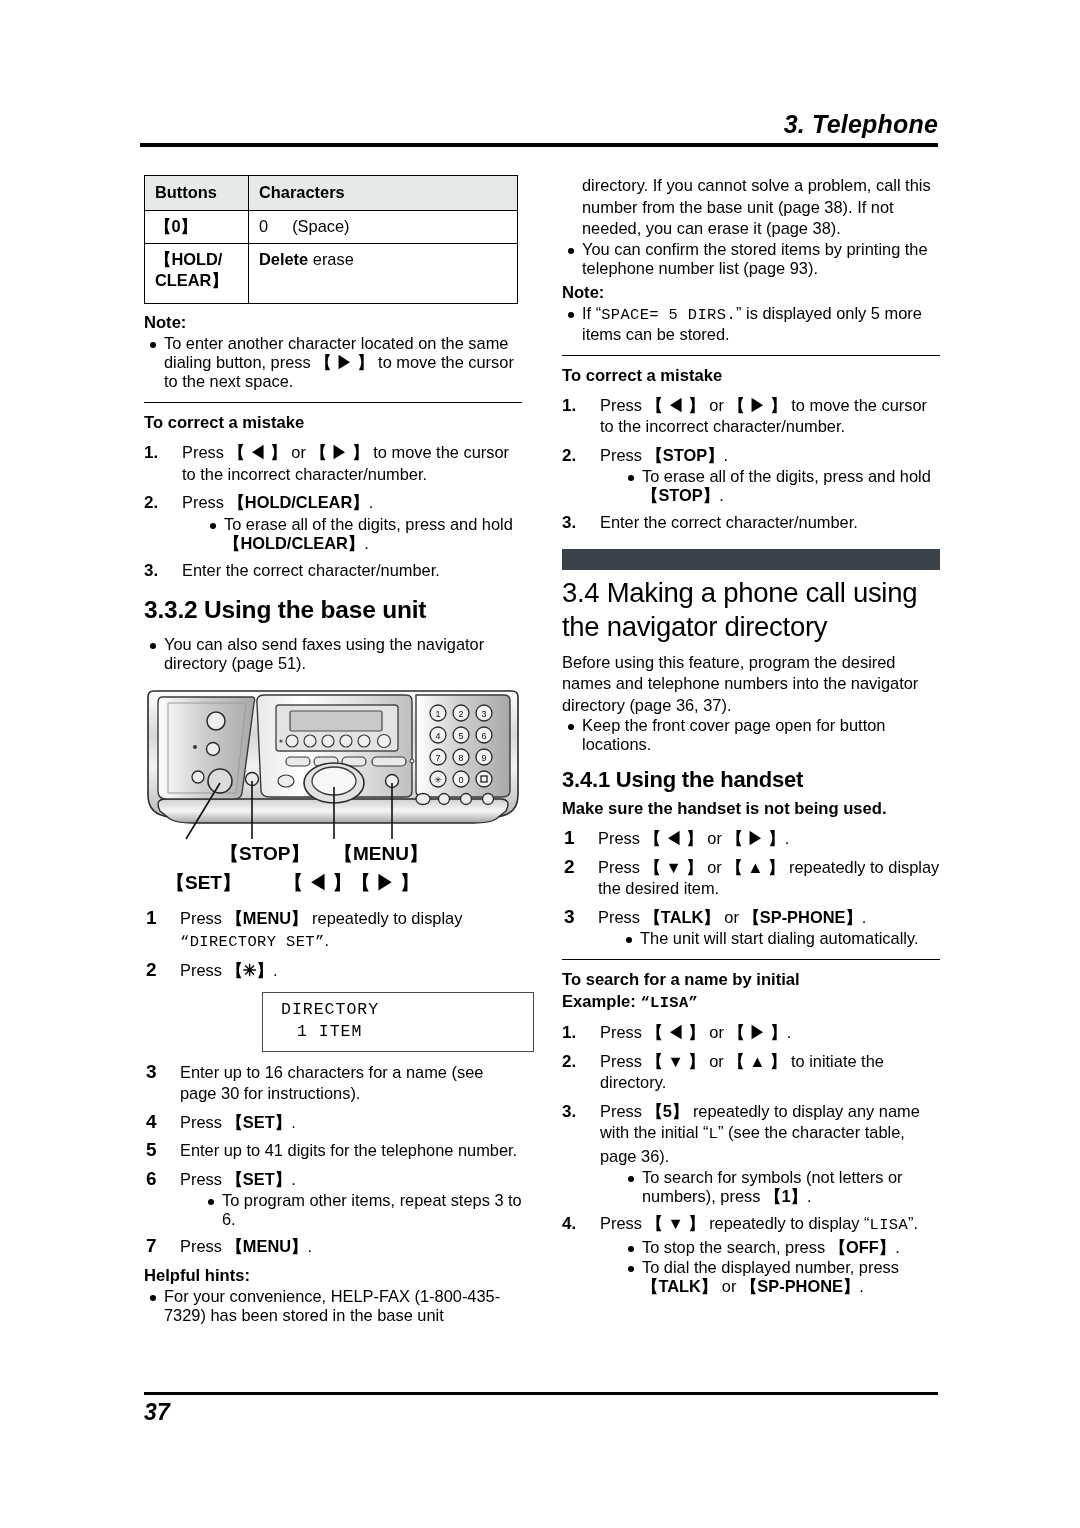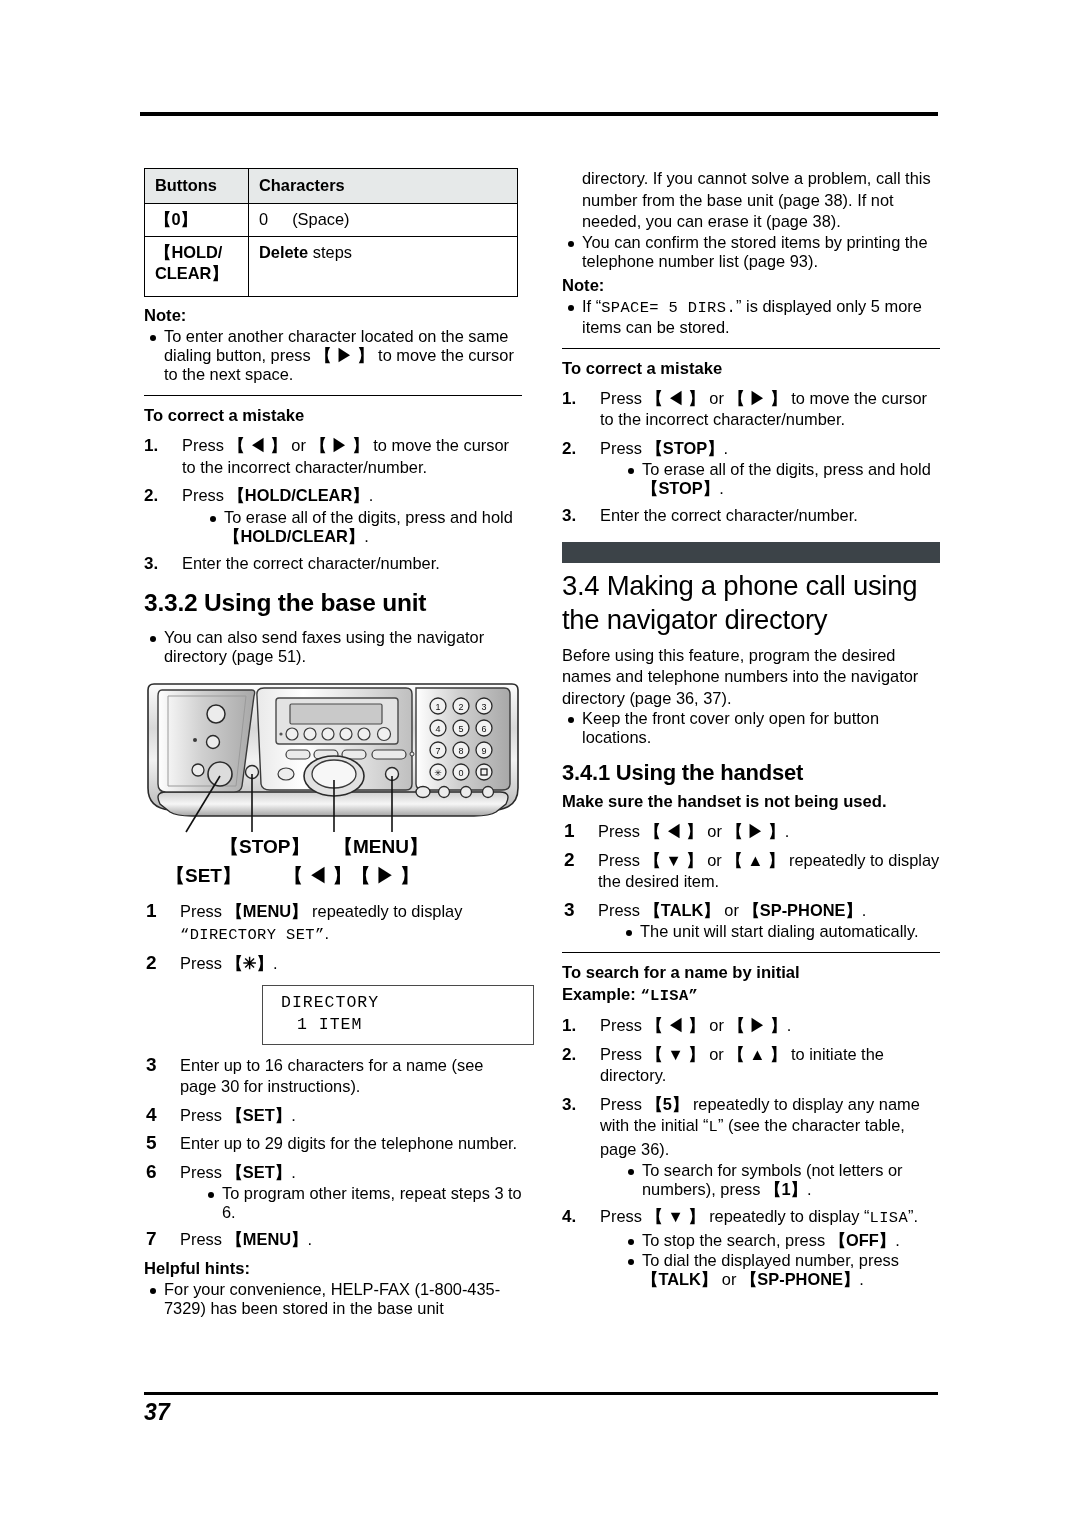--- a/index.html
+++ b/index.html
@@ -35,21 +35,21 @@
     padding-bottom: 6px;
   }
   .header-rule {
     border-bottom: 4px solid #000;
     width: 100%;
   }
 
   
   .col {
     position: absolute;
-    top: 168px;
+    top: 175px;
     width: 378px;
   }
   .col-left  { left: 144px; }
   .col-right { left: 562px; }
 
   .body-text {
     font-size: 16.4px;
     line-height: 21.5px;
   }
 
@@ -235,40 +235,41 @@
   .c-menu { left: 190px; top: 0px; }
   .c-set  { left: 22px; top: 29px; }
   .c-arrows { left: 140px; top: 29px; }
 </style>
 </head>
 <body>
 
 <div class="page">
 
   <div class="header">
+    <div class="header-title">3. Telephone</div>
     <div class="header-rule"></div>
   </div>
 
   <div class="col col-left">
 
     <table class="chartable">
       <thead>
         <tr>
           <th class="col-buttons">Buttons</th>
           <th>Characters</th>
         </tr>
       </thead>
       <tbody>
         <tr>
           <td class="cell-bold">【0】</td>
           <td><span>0</span><span class="space-gap"></span><span>(Space)</span></td>
         </tr>
         <tr>
           <td class="cell-bold tall-cell">【HOLD/<br>CLEAR】</td>
-          <td class="tall-cell"><b>Delete</b> <span>steps</span></td>
+          <td class="tall-cell"><b>Delete</b> <span>erase</span></td>
         </tr>
       </tbody>
     </table>
 
     <div class="note-head">Note:</div>
     <ul class="bullets">
       <li>To enter another character located on the same dialing button, press <span class="brk">【 ▶ 】</span> to move the cursor to the next space.</li>
     </ul>
 
     <div class="hrule-thin"></div>
@@ -412,21 +413,21 @@
     </ol>
 
     <div class="lcd">
       <div>DIRECTORY</div>
       <div class="l2">1 ITEM</div>
     </div>
 
     <ol class="steps bignum">
       <li><span class="num">3</span><span>Enter up to 16 characters for a name (see page 30 for instructions).</span></li>
       <li><span class="num">4</span>Press <span class="btn">【SET】</span>.</li>
-      <li><span class="num">5</span><span>Enter up to 29 digits for the telephone number.</span></li>
+      <li><span class="num">5</span><span>Enter up to 41 digits for the telephone number.</span></li>
       <li><span class="num">6</span>Press <span class="btn">【SET】</span>.
         <ul class="bullets indent">
           <li>To program other items, repeat steps 3 to 6.</li>
         </ul>
       </li>
       <li><span class="num">7</span>Press <span class="btn">【MENU】</span>.</li>
     </ol>
 
     <div class="note-head" style="margin-top:6px;">Helpful hints:</div>
     <ul class="bullets">
@@ -458,21 +459,21 @@
         </ul>
       </li>
       <li><span class="num">3.</span><span>Enter the correct character/number.</span></li>
     </ol>
 
     <div class="section-bar"></div>
     <div class="h2-big">3.4 Making a phone call using the navigator directory</div>
 
     <div class="body-text">Before using this feature, program the desired names and telephone numbers into the navigator directory (page 36, 37).</div>
     <ul class="bullets">
-      <li>Keep the front cover only open for button locations.</li>
+      <li>Keep the front cover page open for button locations.</li>
     </ul>
 
     <div class="h3">3.4.1 Using the handset</div>
     <div class="sub-head">Make sure the handset is not being used.</div>
 
     <ol class="steps bignum" style="margin-top:8px;">
       <li><span class="num">1</span>Press <span class="brk">【 ◀ 】</span> or <span class="brk">【 ▶ 】</span>.</li>
       <li><span class="num">2</span>Press <span class="brk">【 ▼ 】</span> or <span class="brk">【 ▲ 】</span> repeatedly to display the desired item.</li>
       <li><span class="num">3</span>Press <span class="btn">【TALK】</span> or <span class="btn">【SP-PHONE】</span>.
         <ul class="bullets indent">

